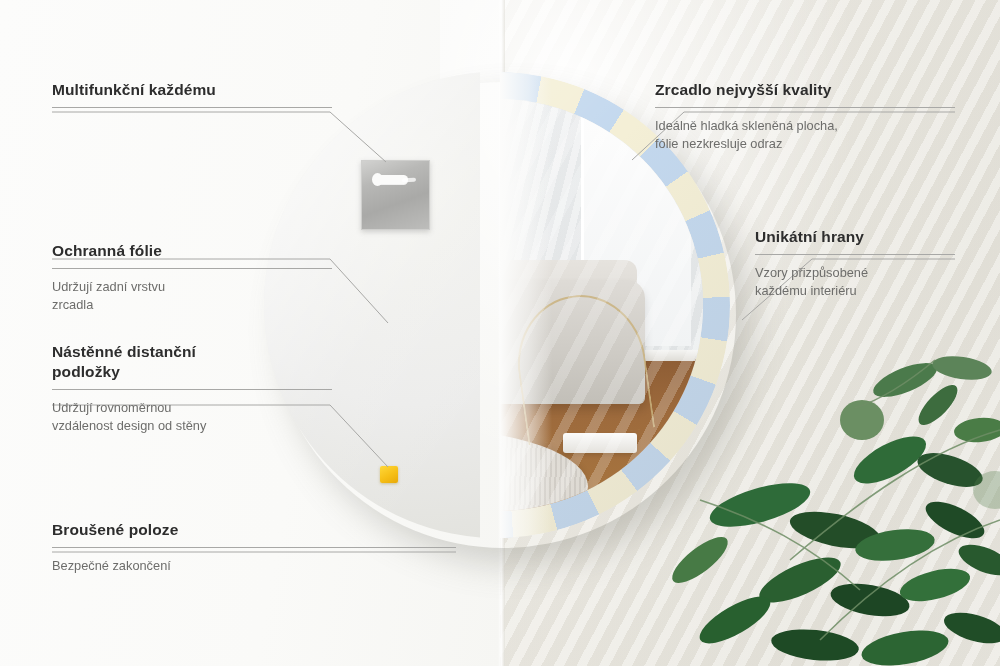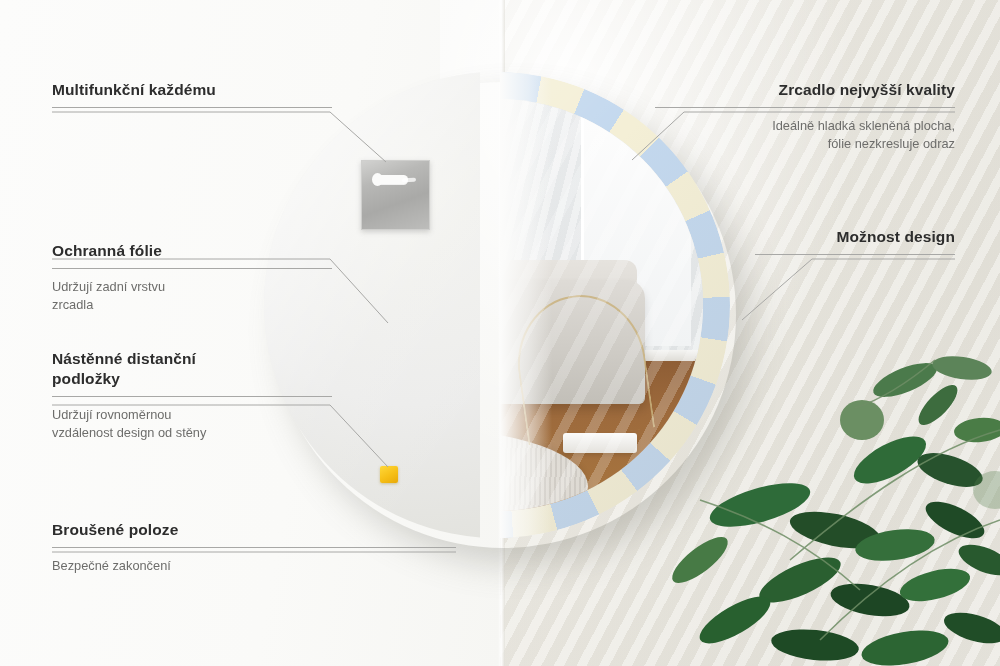--- a/index.html
+++ b/index.html
@@ -114,21 +114,21 @@
     background:rgba(255,255,255,.75);border-radius:2px;transform:rotate(-4deg);}
 
   
   .spacer{position:absolute;left:380px;top:466px;width:18px;height:17px;border-radius:2px;
     background:linear-gradient(150deg,#ffd83a 0%,#f6bf16 55%,#e8a909 100%);
     box-shadow:0 1px 3px rgba(150,120,0,.35);}
 
   
   .callout{position:absolute;}
   .callout.left{text-align:left;}
-  .callout.right{text-align:right;}
+  .callout.right{}
   .c-title{font-size:15.5px;font-weight:bold;color:#2d2d2d;letter-spacing:.1px;line-height:1.28;
     white-space:pre-line;}
   .c-rule{height:1px;background:#a8a8a6;margin-top:7px;}
   .c-desc{font-size:12.8px;color:#6d6d6b;line-height:1.45;margin-top:9px;white-space:pre-line;}
 
   
   .leaders{position:absolute;left:0;top:0;width:1000px;height:666px;pointer-events:none;}
 </style>
 </head>
 <body>
@@ -237,21 +237,21 @@
     <div class="c-rule"></div>
   </div>
 
   <div class="callout left" style="left:52px;top:241px;width:280px;z-index:8">
     <div class="c-title">Ochranná fólie</div>
     <div class="c-rule"></div>
     <div class="c-desc">Udržují zadní vrstvu
 zrcadla</div>
   </div>
 
-  <div class="callout left" style="left:52px;top:349px;width:280px;z-index:8">
+  <div class="callout left" style="left:52px;top:342px;width:280px;z-index:8">
     <div class="c-title">Nástěnné distanční
 podložky</div>
     <div class="c-rule"></div>
     <div class="c-desc">Udržují rovnoměrnou
 vzdálenost design od stěny</div>
   </div>
 
   <div class="callout left" style="left:52px;top:520px;width:404px;z-index:8">
     <div class="c-title">Broušené poloze</div>
     <div class="c-rule"></div>
@@ -259,17 +259,19 @@
   </div>
 
   <div class="callout right" style="left:655px;top:80px;width:300px;z-index:8">
     <div class="c-title">Zrcadlo nejvyšší kvality</div>
     <div class="c-rule"></div>
     <div class="c-desc">Ideálně hladká skleněná plocha,
 fólie nezkresluje odraz</div>
   </div>
 
   <div class="callout right" style="left:755px;top:227px;width:200px;z-index:8">
-    <div class="c-title">Možnost design</div>
-    <div class="c-rule"></div>
+    <div class="c-title">Unikátní hrany</div>
+    <div class="c-rule"></div>
+    <div class="c-desc">Vzory přizpůsobené
+každému interiéru</div>
   </div>
 
 </div>
 
 </body></html>

